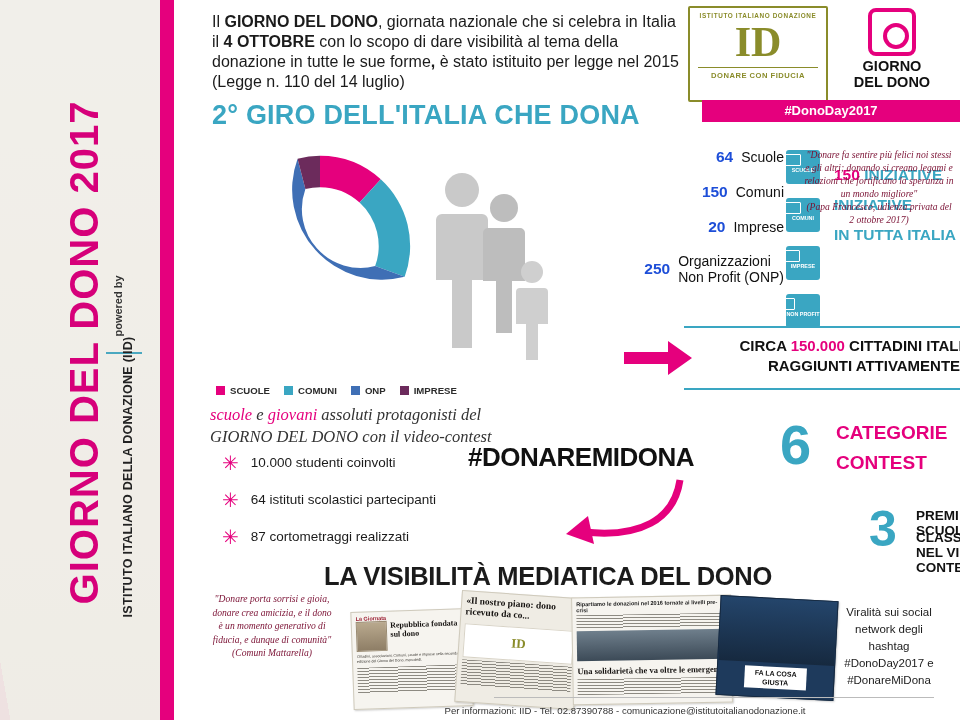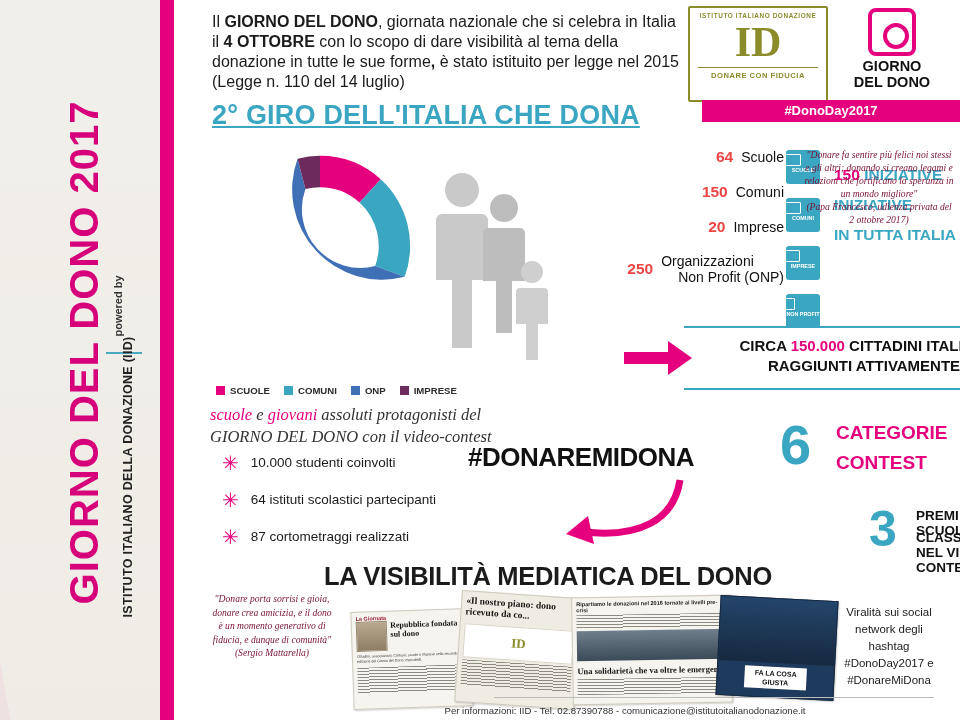--- a/index.html
+++ b/index.html
@@ -98,44 +98,44 @@
   #gdd-logo .t2 { font-size: 14.5px; font-weight: bold; color: #111; line-height: 16px; }
   #hashtag-bar {
     position: absolute; right: 0; top: 100px; width: 258px; height: 22px;
     background: #e5007d; color: #fff; font-size: 13px; font-weight: bold;
     text-align: center; line-height: 22px;
   }
 
   
   #giro-title {
     position: absolute; left: 38px; top: 100px;
-    font-size: 27px; font-weight: bold; color: #3aa6c2; letter-spacing: .2px; text-decoration: underline;
+    font-size: 27px; font-weight: bold; color: #3aa6c2; letter-spacing: .2px;
   }
 
   
   #donut { position: absolute; left: 48px; top: 148px; width: 196px; height: 196px; }
   #legend {
     position: absolute; left: 42px; top: 385px; font-size: 9.6px;
     font-weight: bold; color: #2b2b2b; display: flex; gap: 14px; align-items: center;
   }
   #legend .li { display: flex; align-items: center; gap: 5px; }
   #legend .sw { width: 9px; height: 9px; display: inline-block; }
 
   
   #people { position: absolute; left: 258px; top: 160px; width: 120px; height: 200px; }
 
   
   #stats { position: absolute; left: 350px; top: 148px; width: 260px; }
   #stats .row {
     display: flex; align-items: center; justify-content: flex-end;
     gap: 8px; margin-bottom: 17px;
   }
-  #stats .num { font-size: 15.5px; font-weight: bold; color: #ef4444; }
+  #stats .num { font-size: 15.5px; font-weight: bold; color: #1d4ed8; }
   #stats .lab { font-size: 14px; color: #111; }
-  #stats .lab small { display: block; font-size: 14px; margin-left: 17px; }
+  #stats .lab small { display: block; font-size: 14px; }
   #mini-icons { position: absolute; left: 612px; top: 150px; width: 40px; }
   #mini-icons .mi {
     width: 34px; height: 34px; background: #3aa6c2; color: #fff;
     border-radius: 3px; margin-bottom: 14px; text-align: center;
     font-size: 5.4px; font-weight: bold; padding-top: 17px; line-height: 6px;
   }
   #mini-icons .mi:before {
     content: ""; position: absolute; margin-left: -7px; margin-top: -13px;
     width: 14px; height: 10px; border: 1.4px solid #fff; border-radius: 1px;
   }
@@ -415,21 +415,21 @@
   <div id="premi">
     <div class="n">3</div>
     <div class="t1">PREMI ALLE SCUOLE PRIME</div>
     <div class="t2">CLASSIFICATE NEL VIDEO-CONTEST</div>
   </div>
 
   <div id="visib">LA VISIBILITÀ MEDIATICA DEL DONO</div>
 
   <div id="matt-quote">
     <div>"Donare porta sorrisi e gioia, donare crea amicizia, e il dono è un momento generativo di fiducia, e dunque di comunità"</div>
-    <div>(Sergio Mattarella)</div>
+    <div>(Comuni Mattarella)</div>
   </div>
 
   <div id="press">
     <div class="clip" id="clipA">
       <div style="font-size:5.5px;font-weight:bold;color:#9a1b2f;padding:3px 4px 0">La Giornata</div>
       <div style="display:flex;gap:3px;padding:0 4px">
         <div style="width:40px;height:30px;background:linear-gradient(#b9a98e,#8e7e66);border:1px solid #9a8b72"></div>
         <div class="hl" style="font-size:8px;line-height:9px">Repubblica fondata sul dono</div>
       </div>
       <div style="font-size:3.6px;line-height:5px;color:#3b3833;padding:3px 4px">Cittadini, associazioni, Comuni, scuole e imprese nella seconda edizione del Giorno del Dono, mercoledì.</div>

